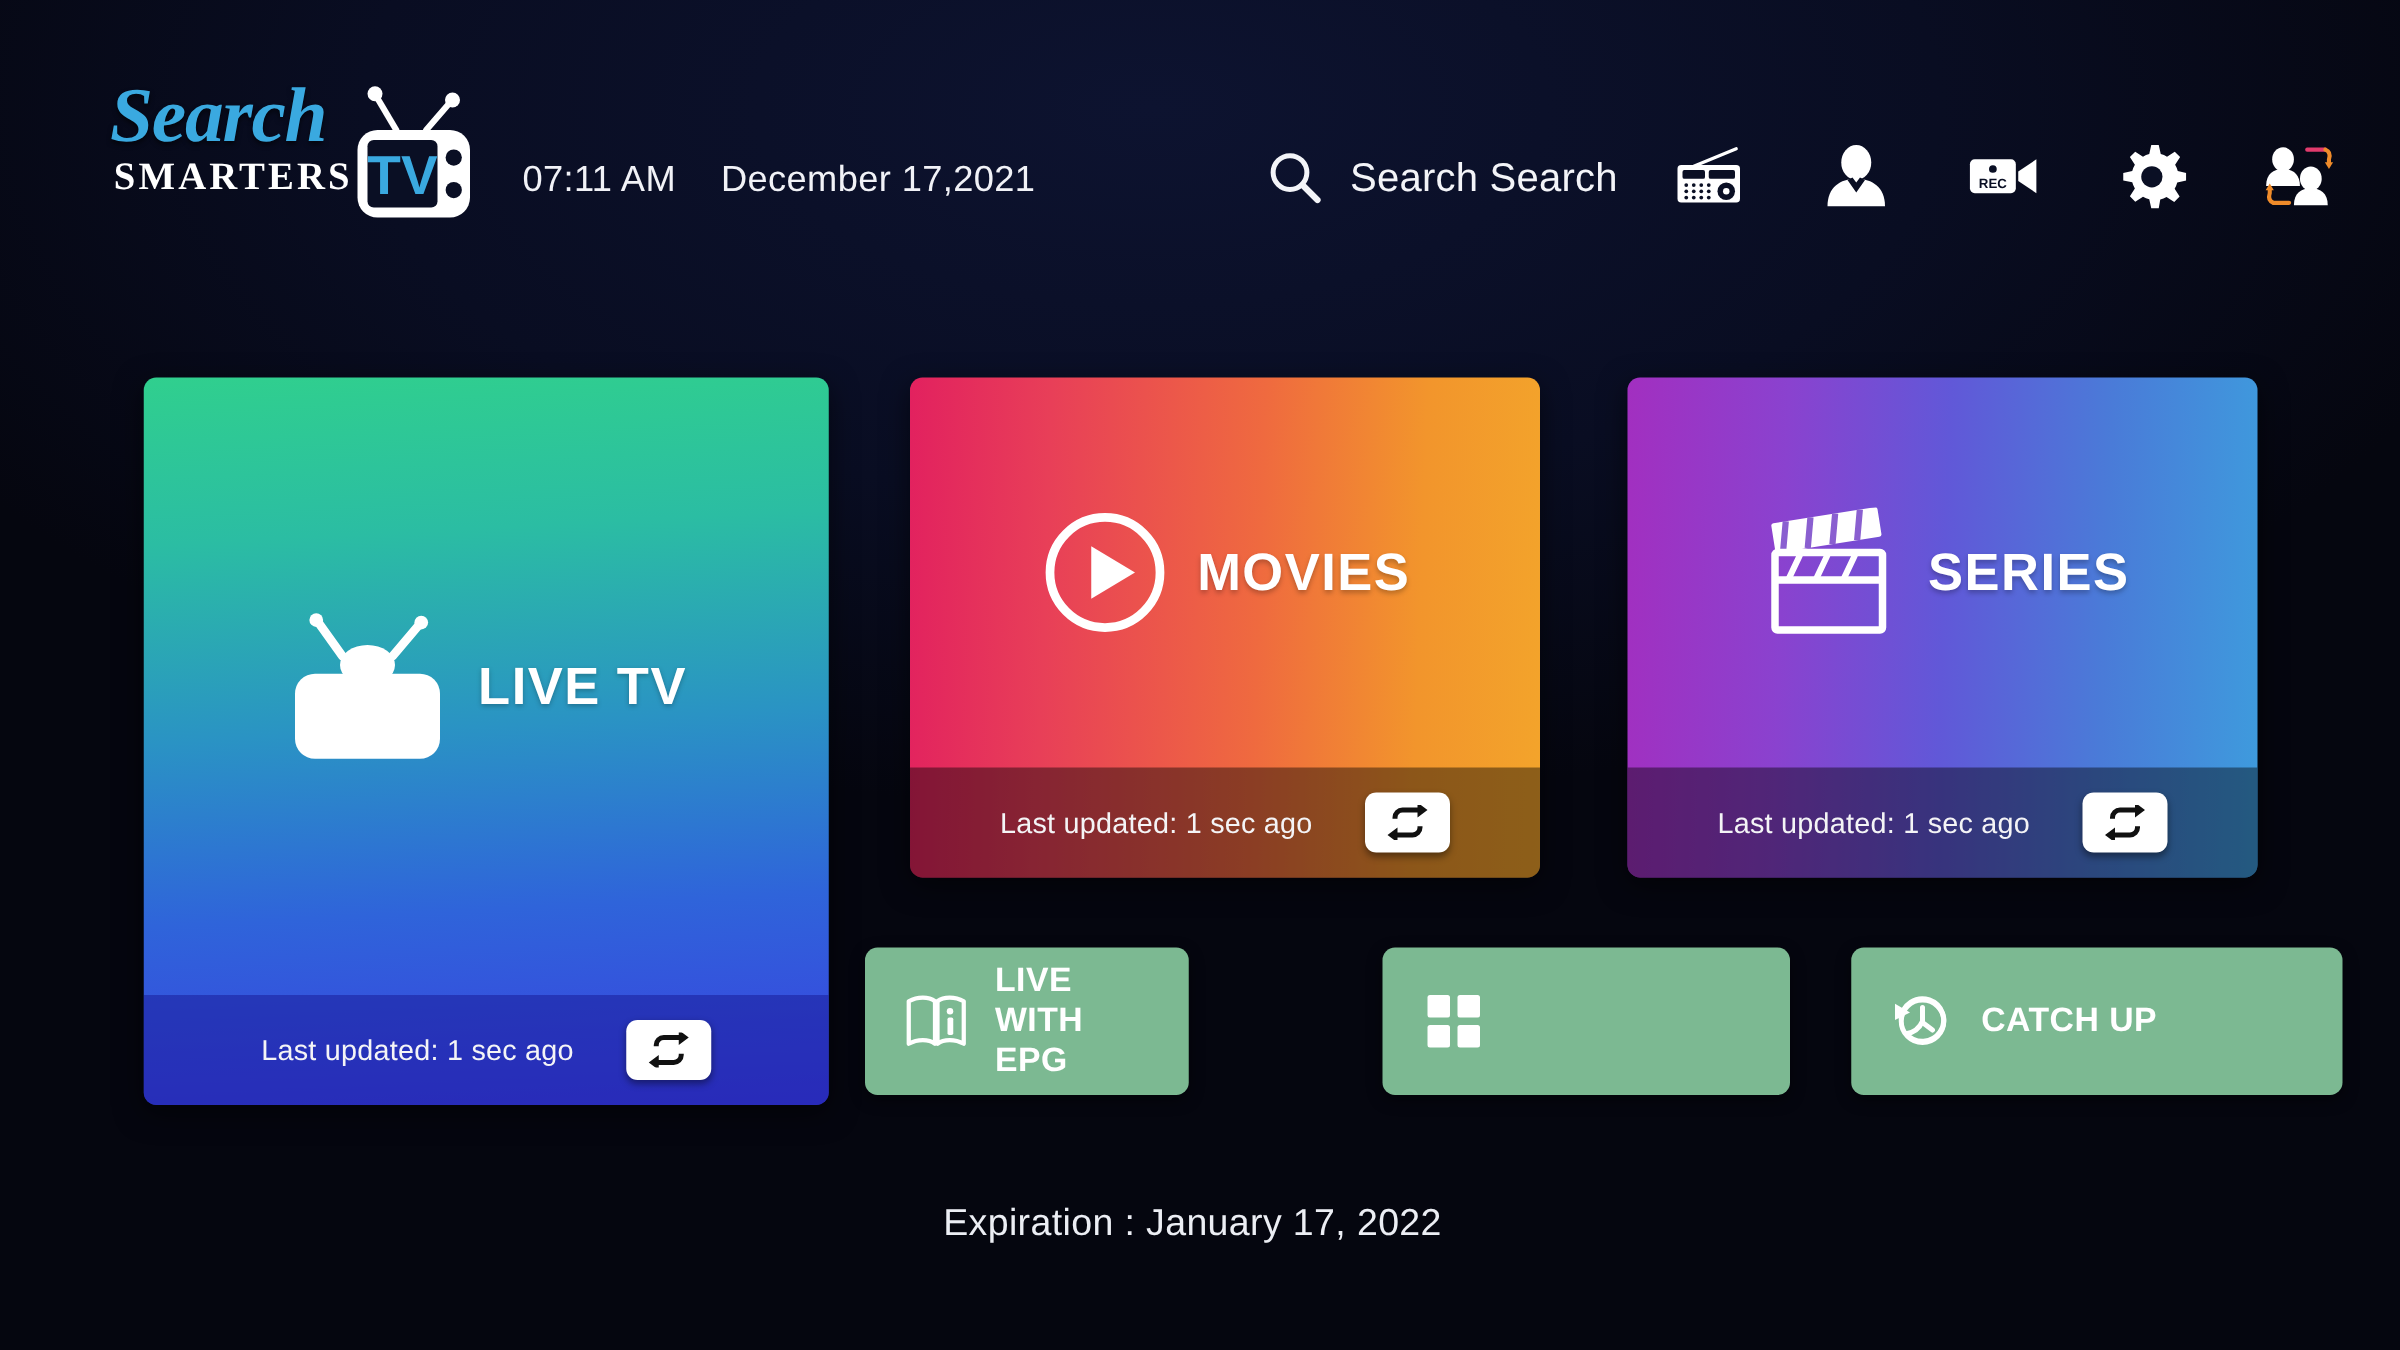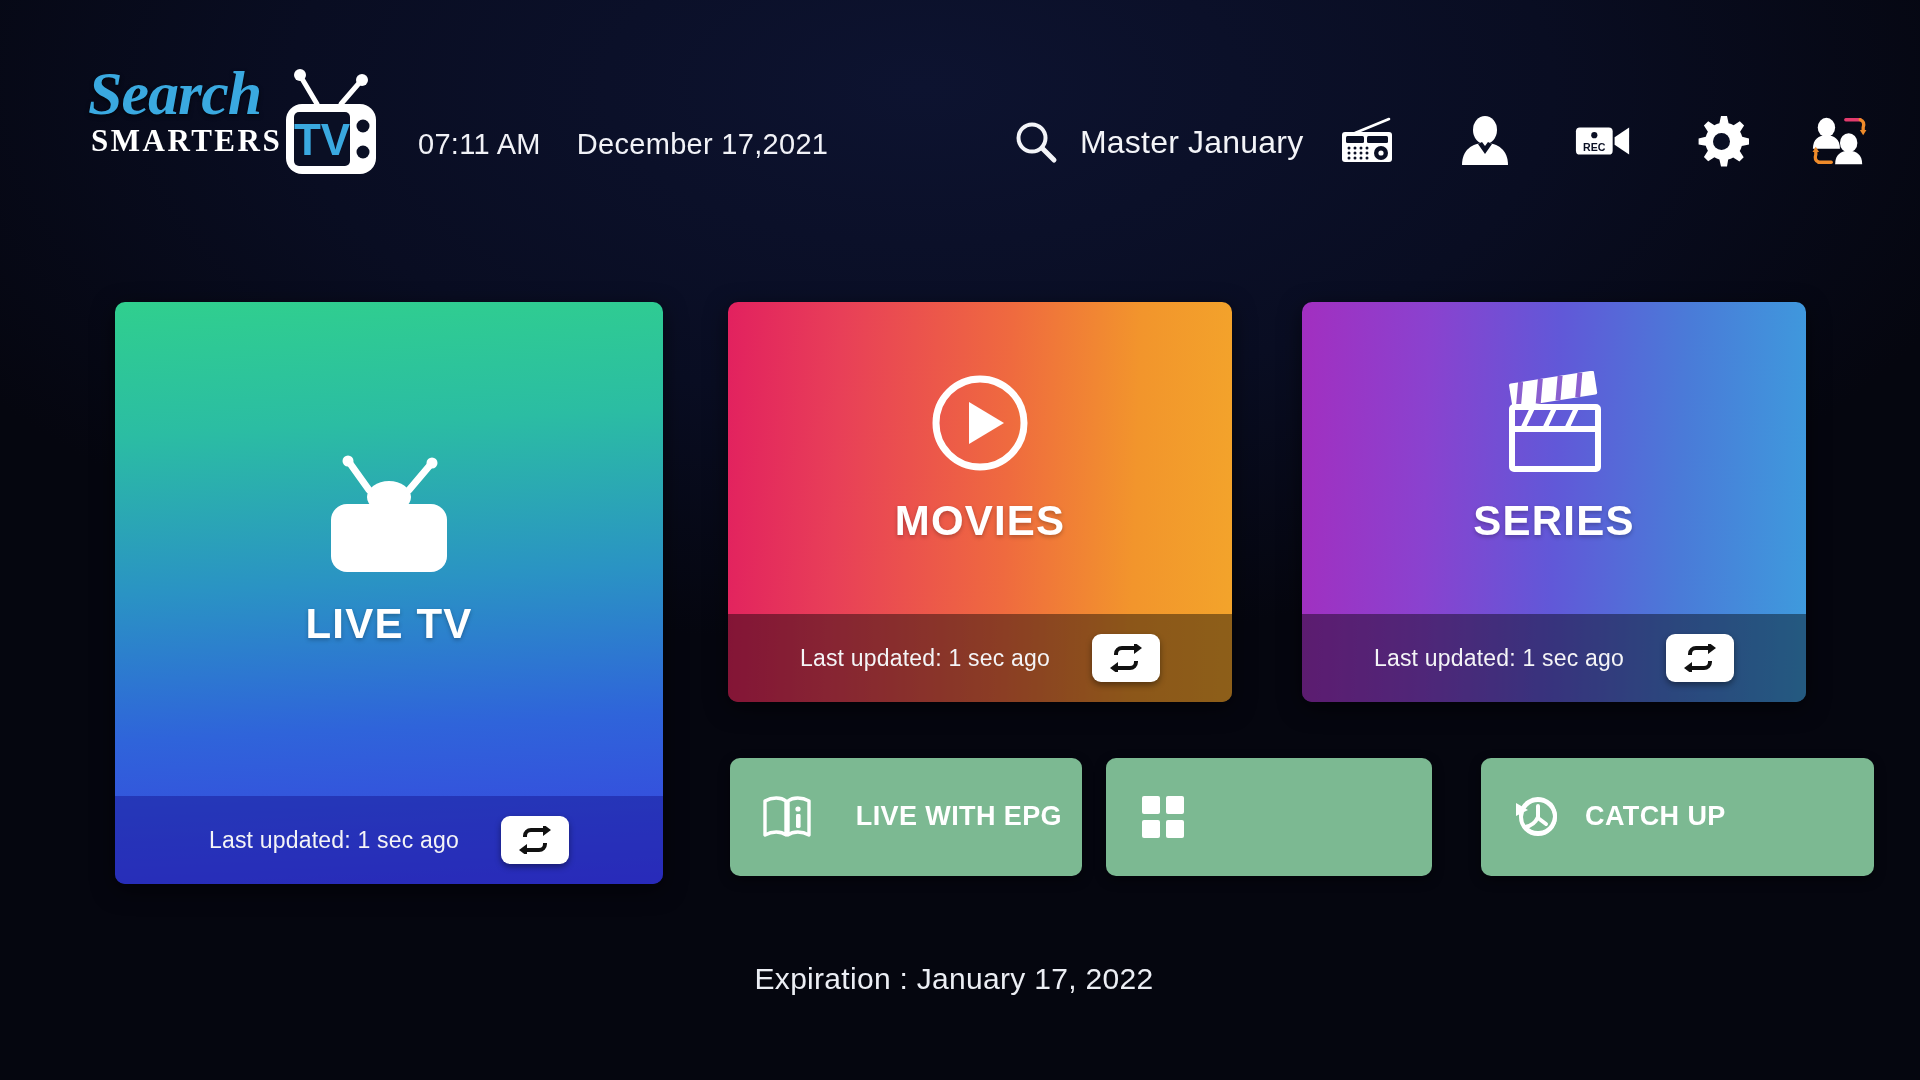--- a/index.html
+++ b/index.html
@@ -66,21 +66,21 @@
 
   .big-card {
     position:absolute;
     border-radius:10px;
     overflow:hidden;
     box-shadow:0 6px 22px rgba(0,0,0,.55);
     cursor:pointer;
   }
   .card-body {
     position:absolute; left:0; top:0; right:0; bottom:0;
-    display:flex; flex-direction:column; align-items:center; justify-content:center;
+    display:flex; flex-direction:row; align-items:center; justify-content:center;
     gap:22px;
   }
   .card-title {
     color:#fff; font-size:42px; font-weight:700; letter-spacing:1.2px;
     text-shadow:0 2px 4px rgba(0,0,0,.25);
   }
   .card-footer {
     position:absolute; left:0; right:0; bottom:0; height:88px;
     background:rgba(0,0,0,.42);
     display:flex; align-items:center; justify-content:center; gap:42px;
@@ -121,21 +121,21 @@
     background:#7cb992; border-radius:10px;
     display:flex; align-items:center; gap:22px;
     padding-left:32px; padding-right:20px;
     box-shadow:0 4px 12px rgba(0,0,0,.45);
     cursor:pointer;
   }
   .green-btn .gb-label {
     color:#ffffff; font-size:27px; font-weight:700; letter-spacing:.4px;
     line-height:1.18;
   }
-  #btn-epg    { left:730px; width:352px;justify-content:space-between; }
+  #btn-epg    { left:692px; width:259px; }
   #btn-multi  { left:1106px; width:326px; }
   #btn-catch  { left:1481px; width:393px; }
   .gb-icon { width:50px; height:50px; flex:0 0 auto; display:flex; align-items:center; justify-content:center; }
 
   
   #expiration {
     position:absolute; left:0; right:12px; top:962px;
     text-align:center;
     color:#eceef4; font-size:30px; font-weight:400; letter-spacing:.3px;
   }
@@ -168,21 +168,21 @@
     <div class="clock-block">
       <span class="clock-time">07:11 AM</span>
       <span class="clock-date">December 17,2021</span>
     </div>
 
     <div class="master-search">
       <svg width="48" height="48" viewBox="0 0 48 48">
         <circle cx="20" cy="20" r="13.5" fill="none" stroke="#f3f4f8" stroke-width="4"></circle>
         <line x1="30" y1="30" x2="42" y2="42" stroke="#f3f4f8" stroke-width="5" stroke-linecap="round"></line>
       </svg>
-      <span class="ms-label">Master January</span>
+      <span class="ms-label">Search Search</span>
     </div>
 
     <div class="header-icons">
 
       <div class="hicon">
         <svg width="56" height="56" viewBox="0 0 56 56">
           <line x1="16" y1="20" x2="50" y2="6" stroke="#ffffff" stroke-width="2.6" stroke-linecap="round"></line>
           <rect x="3" y="19" width="50" height="30" rx="3" fill="#ffffff"></rect>
           <rect x="7" y="23" width="18" height="7" rx="1.5" fill="#0a0f24"></rect>
           <rect x="28" y="23" width="21" height="7" rx="1.5" fill="#0a0f24"></rect>

